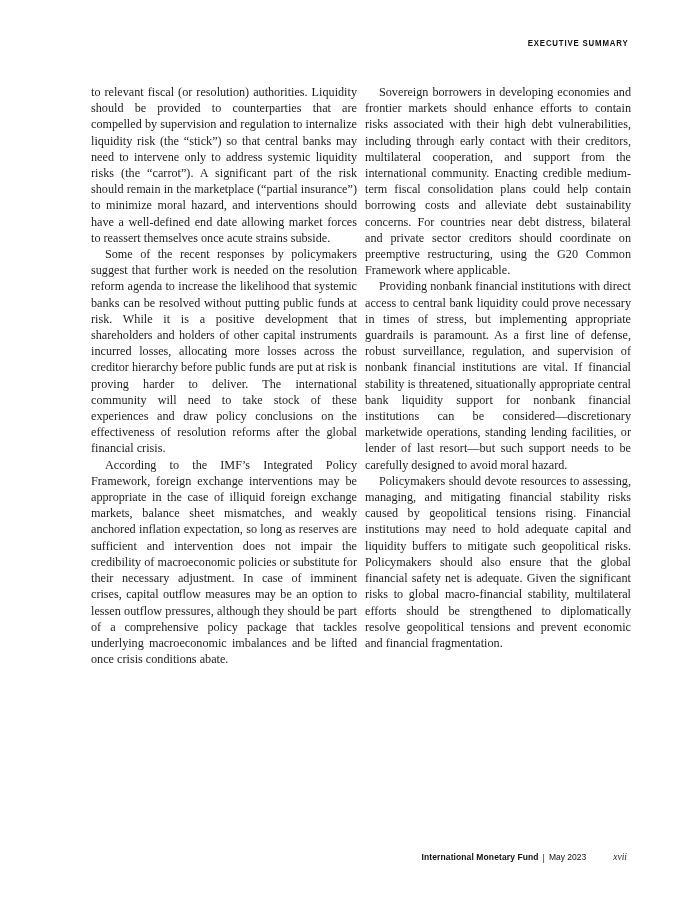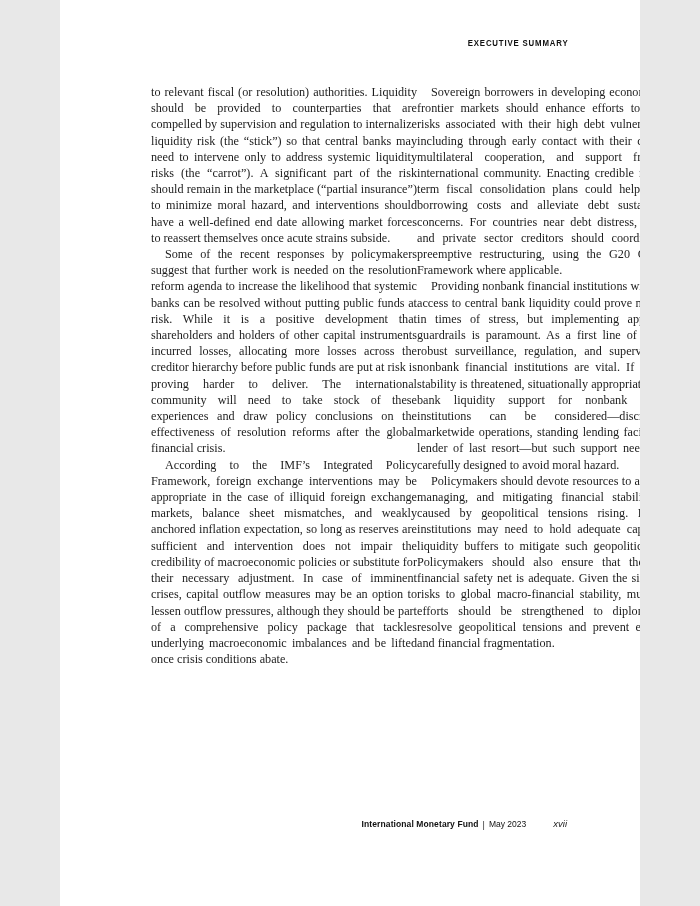--- a/index.html
+++ b/index.html
@@ -1,19 +1,19 @@
 <!DOCTYPE html>
 <html lang="en"><head>
   <meta charset="utf-8">
   <style>
     * { margin: 0; padding: 0; box-sizing: border-box; }
     html, body { background: #e8e8e8; }
     .page {
       position: relative;
-      width: 580px;
+      width: 700px;
       height: 906px;
       margin: 0 auto;
       background: #ffffff;
       font-family: "Liberation Serif", serif;
       color: #1c1c1c;
       overflow: hidden;
     }
     .running-head {
       position: absolute;
       top: 38px;
@@ -26,48 +26,48 @@
       transform: scaleX(0.92);
       transform-origin: right center;
       white-space: nowrap;
     }
     .columns {
       position: absolute;
       left: 91px;
       top: 84px;
       width: 546px;
       display: flex;
-      gap: 0;
+      gap: 8px;
     }
     .col {
       width: 266px;
       font-size: 12.2px;
       line-height: 16.2px;
       text-align: justify;
       hyphens: auto;
       -webkit-hyphens: auto;
     }
     .col p { margin: 0; text-indent: 14px; }
     .col p.no-indent { text-indent: 0; }
     .page-footer {
       position: absolute;
-      top: 818px;
+      top: 852px;
       right: 73px;
       display: flex;
       align-items: baseline;
       font-family: "Liberation Sans", sans-serif;
       font-size: 8.5px;
       color: #111111;
       white-space: nowrap;
     }
     .page-footer .pub { font-weight: 700; letter-spacing: 0.1px; }
     .page-footer .sep { margin: 0 4px; font-weight: 400; color: #333333; font-size: 9px; position: relative; top: 0.5px; }
     .page-footer .date { font-weight: 400; }
     .page-footer .folio {
-      font-family: Liberation Sans, sans-serif;
+      font-family: Liberation Serif, serif;
       font-style: italic;
       font-size: 9.5px;
       margin-left: 27px;
       color: #1c1c1c;
     }
   </style>
 </head>
 <body>
 
 <div class="page">

